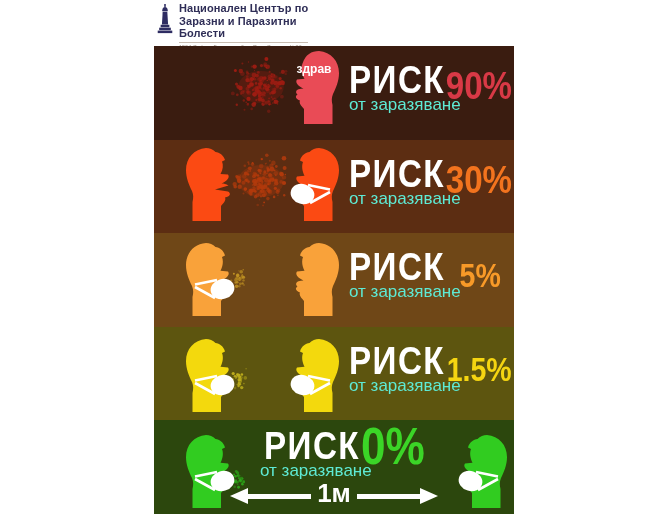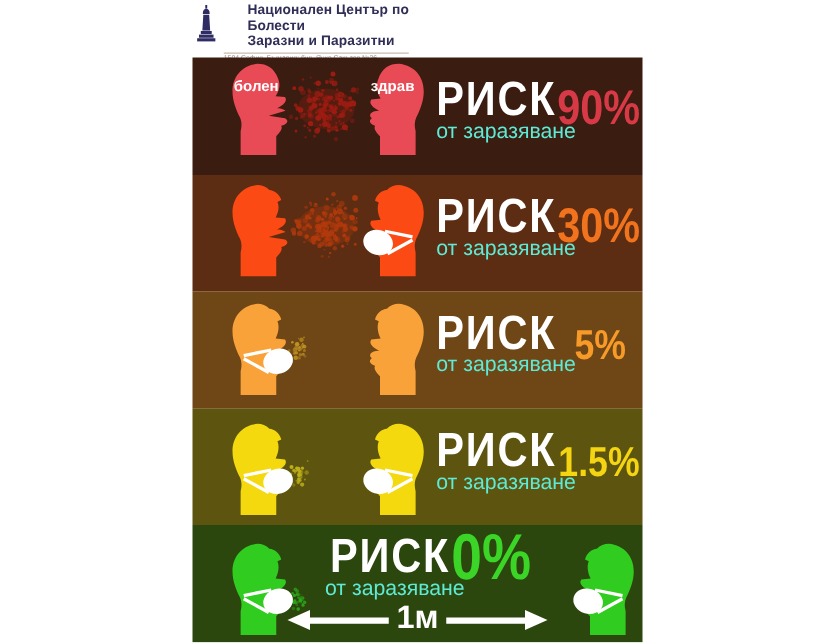--- a/index.html
+++ b/index.html
@@ -3,21 +3,21 @@
 <meta charset="utf-8">
 <style>
   html,body{margin:0;padding:0;}
   body{font-family:"Liberation Sans",sans-serif;}
   .screen{position:relative;width:668px;height:514px;background:#ffffff;overflow:hidden;}
 
   
   .org-header{position:absolute;left:157px;top:2px;display:flex;gap:6px;align-items:flex-start;}
   .logo-svg{width:16px;height:33px;margin-top:2px;flex:0 0 auto;}
   .org-text{display:flex;flex-direction:column;}
-  .org-title{font-size:11px;font-weight:bold;color:#2f2e57;line-height:1.15;letter-spacing:0.1px;margin-left:19px;}
+  .org-title{font-size:11px;font-weight:bold;color:#2f2e57;line-height:1.15;letter-spacing:0.1px;}
   .org-address{font-size:5.5px;color:#9a8a7e;border-top:1px solid #c7bbb0;margin-top:2px;padding-top:1px;white-space:nowrap;}
 
   
   .poster{position:absolute;left:154px;top:46px;width:360px;height:468px;display:flex;flex-direction:column;}
   .band{flex:1;position:relative;overflow:hidden;}
 
   .head{position:absolute;width:52px;height:74px;}
   .head-left{left:28px;}
   .head-right{left:137px;}
   .band:nth-child(1) .head{top:4px;}
@@ -67,22 +67,22 @@
         <path d="M5.2,7.5 L5.2,6.5 C5.2,4.4 6.3,3 8,3 C9.7,3 10.8,4.4 10.8,6.5 L10.8,7.5 Z"></path>
         <path d="M5.6,8 L10.4,8 L11.2,21 L4.8,21 Z"></path>
         <rect x="3.5" y="21.4" width="9" height="2.6"></rect>
         <rect x="2" y="24.4" width="12" height="2.6"></rect>
         <rect x="0.5" y="27.4" width="15" height="2.6"></rect>
       </g>
     </svg>
     <div class="org-text">
       <div class="org-title">
         <div>Национален Център по</div>
+        <div>Заразни и Паразитни</div>
         <div>Болести</div>
-        <div>Заразни и Паразитни</div>
       </div>
       <div class="org-address">1504 София, България; бул. Янко Сакъзов №26</div>
     </div>
   </div>
 
   <div class="poster">
 
     <div class="band" style="background-color: rgb(58, 28, 16);">
       <div class="spray">
           <svg viewBox="0 0 66 58">
@@ -252,26 +252,20 @@
             <circle cx="35.2" cy="46.6" r="1.2" fill="#9e1c12" opacity="0.65"></circle>
             <circle cx="42.4" cy="35.4" r="1.3" fill="#9e1c12" opacity="0.60"></circle>
             <circle cx="35.5" cy="35.4" r="2.2" fill="#9e1c12" opacity="0.56"></circle>
             <circle cx="12.8" cy="13.0" r="2.2" fill="#9e1c12" opacity="0.72"></circle>
             <circle cx="43.6" cy="16.1" r="0.9" fill="#9e1c12" opacity="0.70"></circle>
             <circle cx="55.5" cy="26.2" r="1.0" fill="#9e1c12" opacity="0.58"></circle>
             <circle cx="39.3" cy="22.4" r="0.7" fill="#9e1c12" opacity="0.90"></circle>
             <circle cx="35.1" cy="46.3" r="1.8" fill="#9e1c12" opacity="0.56"></circle>
           </svg>
         </div>
-      <div class="head head-left">
-          <svg class="head-svg" viewBox="0 0 52 74">
-            <path d="M24,1 C12,2 4,11 4,23 C4,31 7,38 10,44 C11.5,47.5 11.5,51 10.5,55 L10.5,74 L39,74 L39,59 C41,56.5 44.5,53.5 43,50.5 C48,49.5 49.5,46.5 46,44.5 L33,42.5 L46.5,38.5 C44,37 42,36.6 39.5,36.6 C44,34.5 48.5,31 46,27.5 L38.5,27 C41.5,22.5 42.5,17.5 40.5,13 C37.5,4.5 31.5,1 24,1 Z" fill="#e94b56"></path>
-          </svg>
-          <span class="head-label">болен</span>
-        </div>
       <div class="head head-right">
           <svg class="head-svg mirror" viewBox="0 0 52 74">
             <path d="M24,1 C12,2 4,11 4,23 C4,31 7,38 10,44 C11.5,47.5 11.5,51 10.5,55 L10.5,74 L39,74 L39,59 C41,56.5 44.5,53.5 43,50.5 C47,49 48.5,46.5 45.5,44.5 C47.5,43 47.5,40.5 44.5,39.3 C43,38.8 41,38.6 39.5,38.6 C44,36.5 48.5,33 46,29.5 L38.5,28.8 C41.5,24 42.5,18.5 40.5,13.5 C37.5,4.5 31.5,1 24,1 Z" fill="#e94b56"></path>
           </svg>
           <span class="head-label">здрав</span>
         </div>
       <div class="risk-title">РИСК</div>
       <div class="risk-sub">от заразяване</div>
       <div class="pct" style="color: rgb(216, 57, 70);">90%</div>
     </div>

